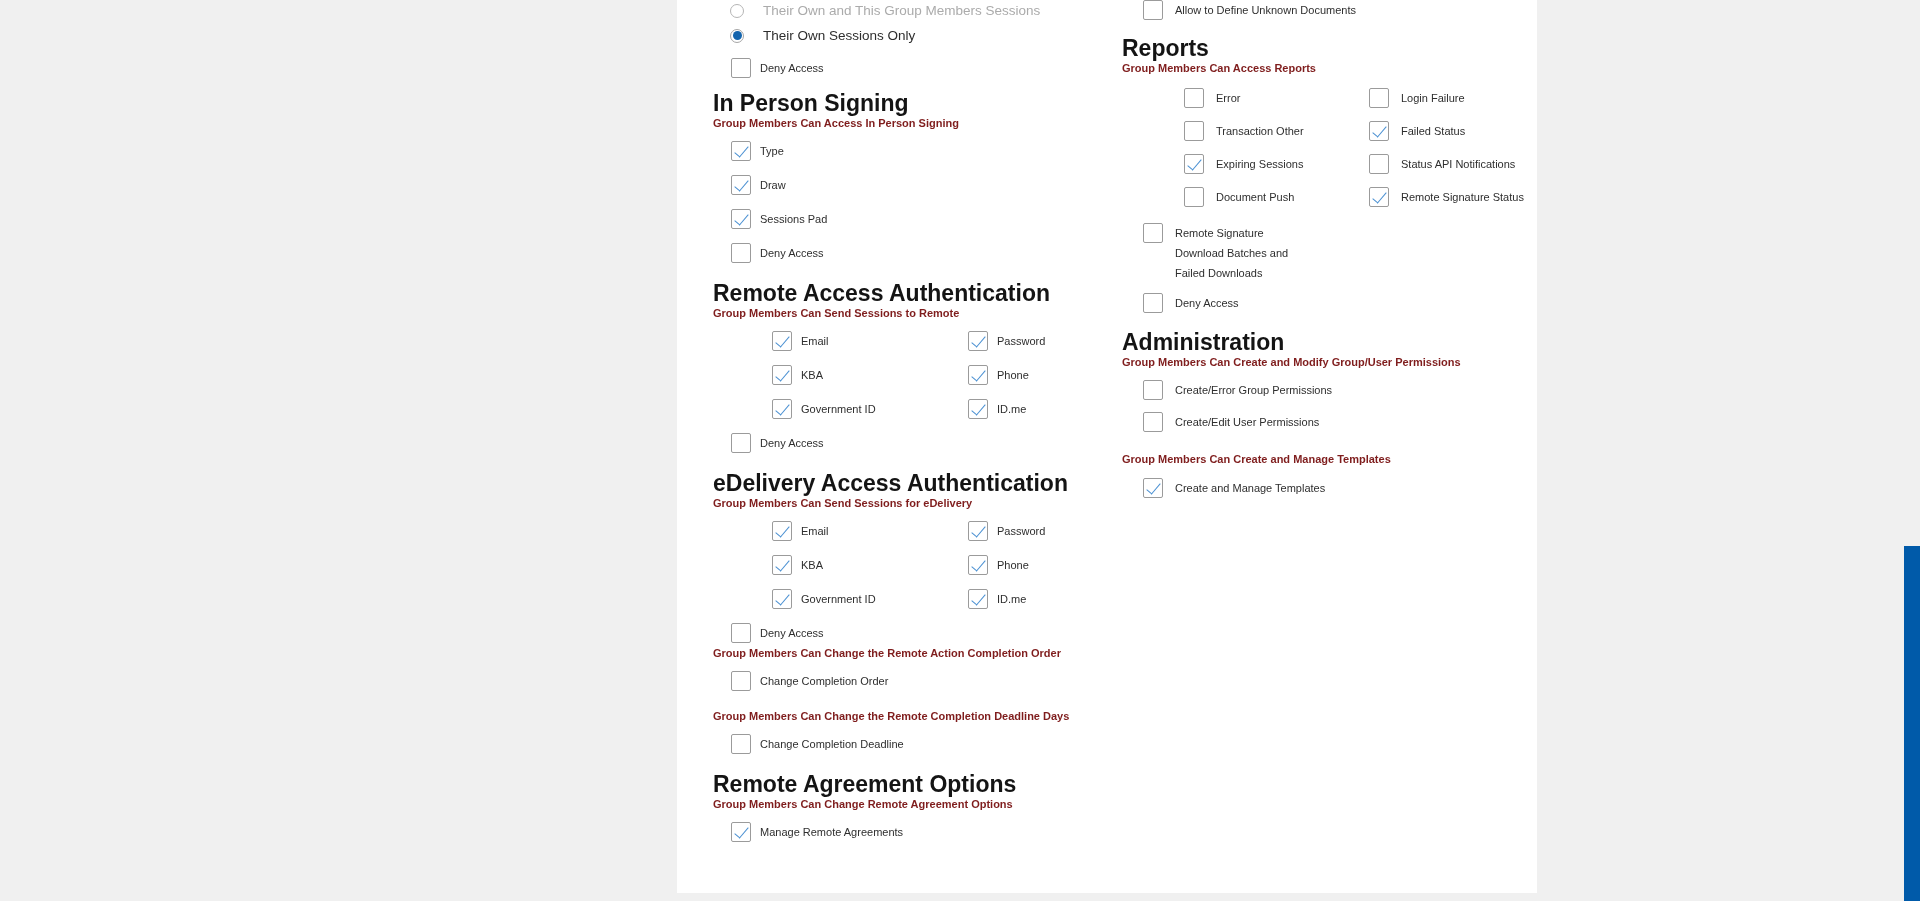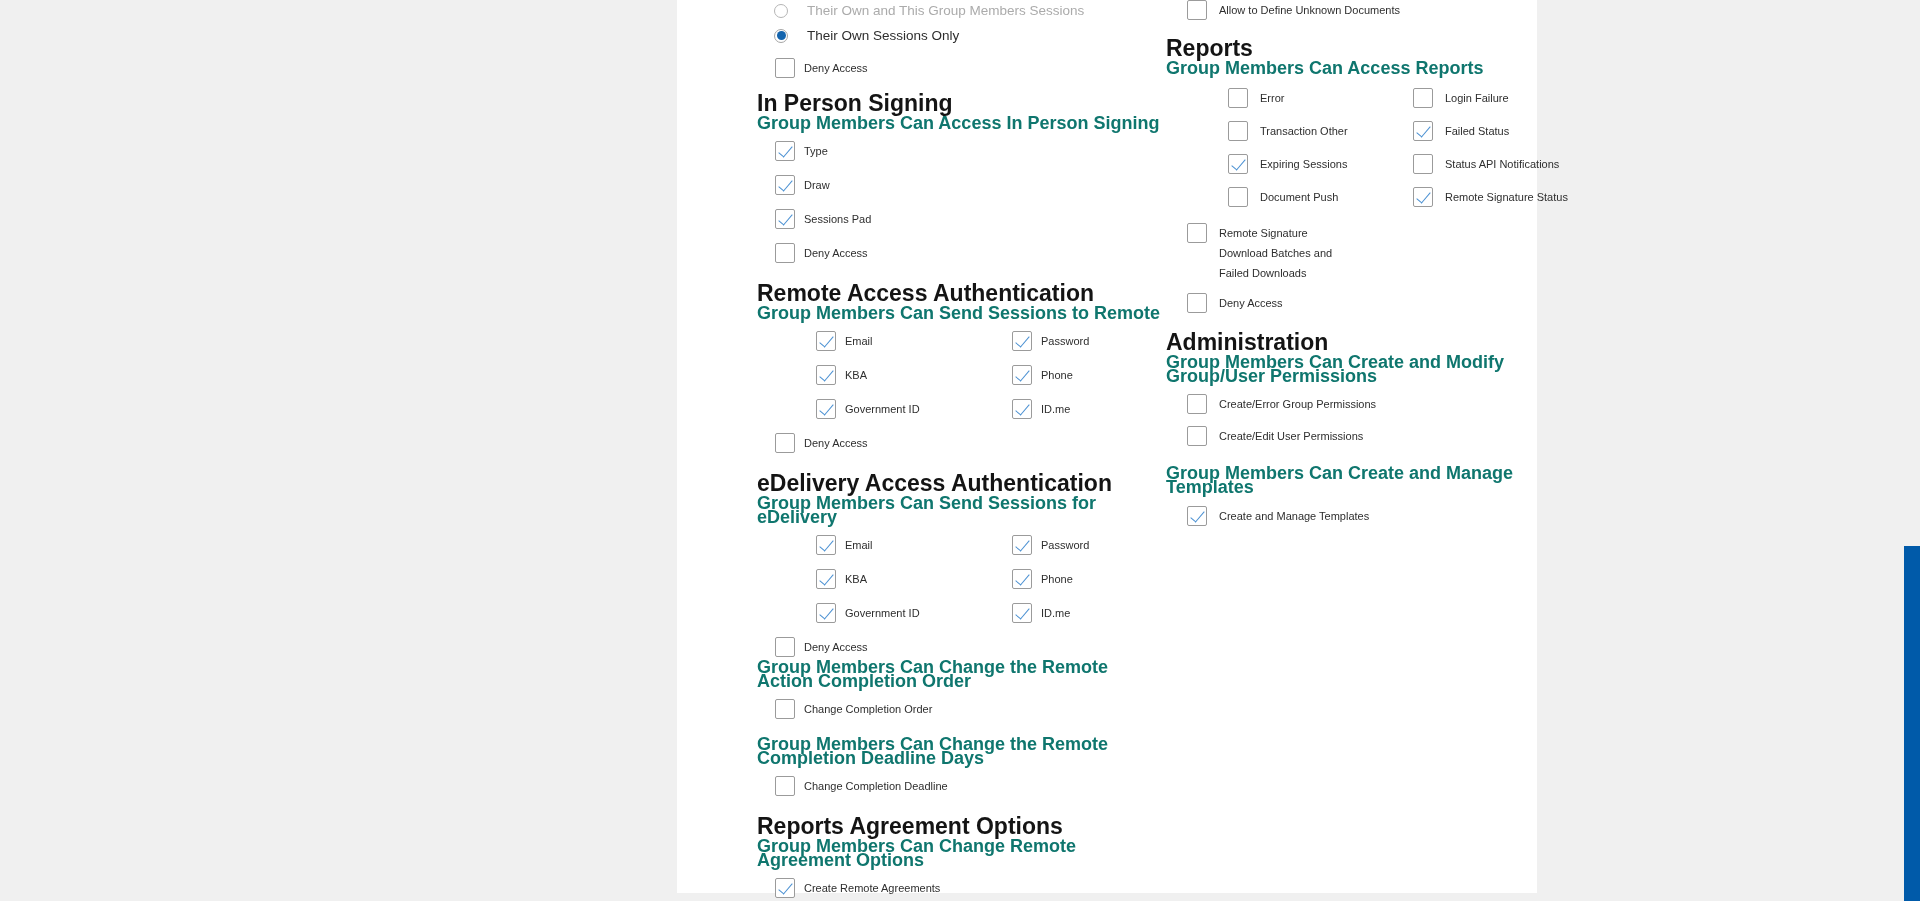--- a/index.html
+++ b/index.html
@@ -6,26 +6,26 @@
   html,body { margin:0; padding:0; }
   body {
     width:1920px; height:901px; position:relative; overflow:hidden;
     background:#f0f0f0;
     font-family:"Liberation Sans", sans-serif;
     color:#2e2e2e;
   }
   .panel { position:absolute; left:677px; top:0; width:860px; height:893px; background:#ffffff; }
   .scrollbar { position:absolute; left:1904px; top:546px; width:16px; height:355px; background:#005aa9; }
 
-  .col { position:absolute; top:0;margin-left:44px; }
+  .col { position:absolute; top:0; }
   .col-left  { left:713px; width:405px; }
   .col-right { left:1122px; width:415px; }
 
   .section-title { font-size:23px; line-height:20px; font-weight:700; color:#141414; }
-  .section-sub   { font-size:18px; line-height:14px; font-weight:700; color:#0f766e; }
+  .section-sub   { font-size:11px; line-height:14px; font-weight:700; color:#7f1d1d; }
 
   .checkrow { display:flex; align-items:flex-start; }
   .col-left  .checkrow.single { padding-left:18px; }
   .col-right .checkrow.single { padding-left:21px; }
   .pairrow { display:flex; }
   .col-left  .pairrow { padding-left:18px; }
   .col-right .pairrow { padding-left:21px; }
   .cell { display:flex; align-items:flex-start;padding-left:41px; }
   .col-left  .cell.c1 { width:196px; }
   .col-right .cell.c1 { width:185px; }
@@ -179,25 +179,25 @@
   <div class="checkrow single mt11">
     <span class="checkbox" data-checked="false"></span>
     <span class="label">Change Completion Order</span>
   </div>
   <div class="section-sub mt18">Group Members Can Change the Remote Completion Deadline Days</div>
   <div class="checkrow single mt11">
     <span class="checkbox" data-checked="false"></span>
     <span class="label">Change Completion Deadline</span>
   </div>
 
-  <div class="section-title mt20">Reports Agreement Options</div>
+  <div class="section-title mt20">Remote Agreement Options</div>
   <div class="section-sub mt3">Group Members Can Change Remote Agreement Options</div>
   <div class="checkrow single mt11">
     <span class="checkbox" data-checked="true"></span>
-    <span class="label">Create Remote Agreements</span>
+    <span class="label">Manage Remote Agreements</span>
   </div>
 </div>
 
 <div class="col col-right">
 
   <div class="checkrow single">
     <span class="checkbox" data-checked="false"></span>
     <span class="label">Allow to Define Unknown Documents</span>
   </div>
 

